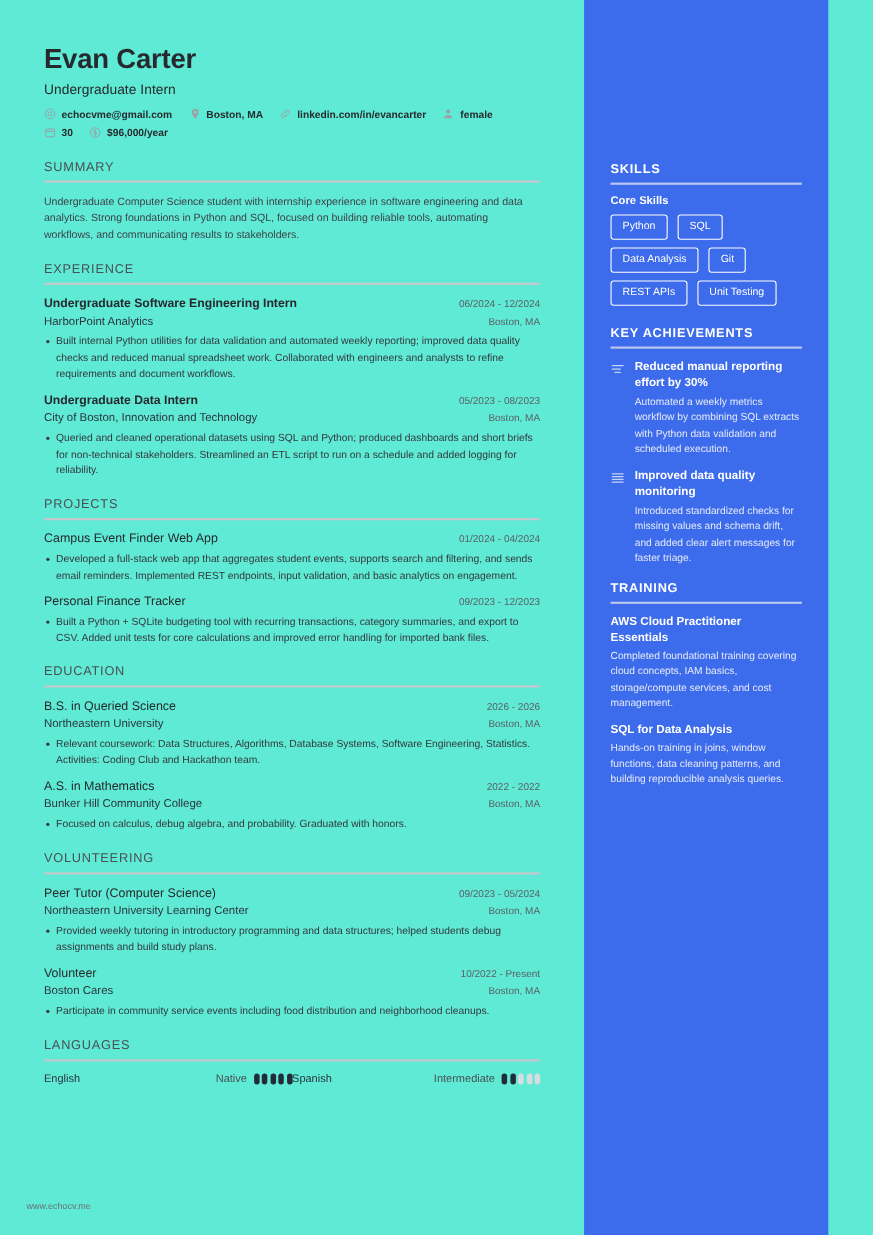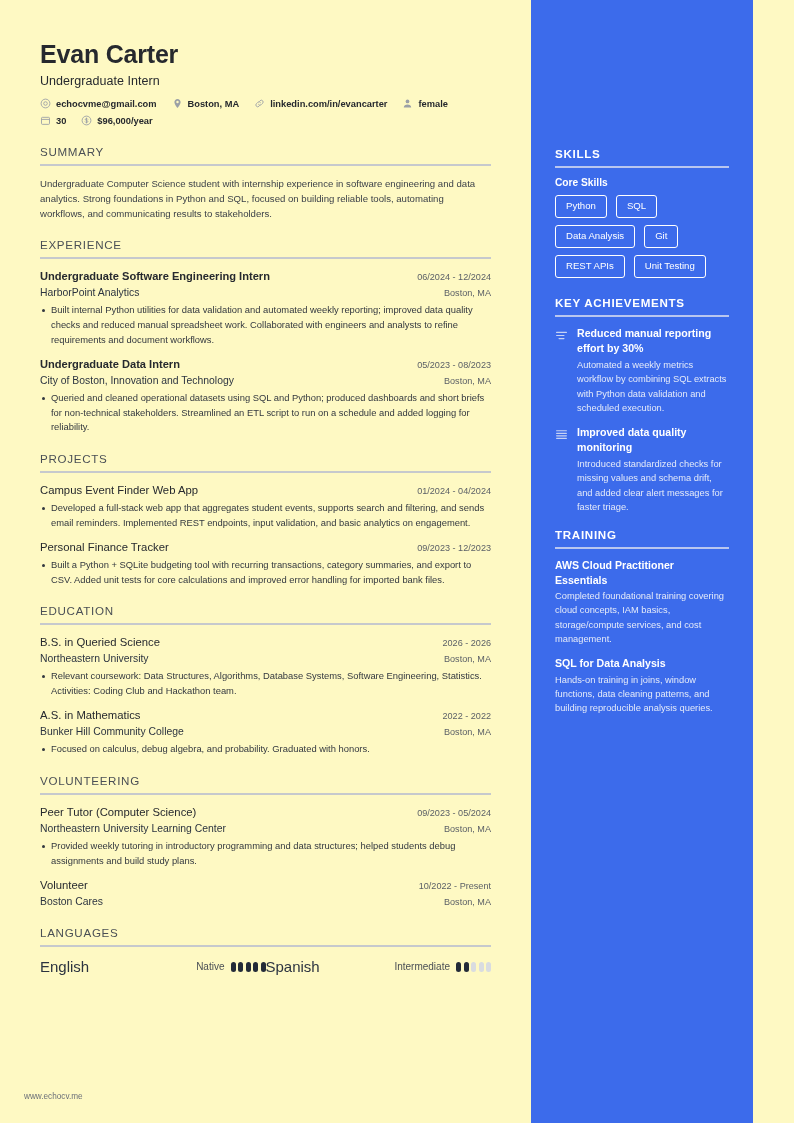--- a/index.html
+++ b/index.html
@@ -7,21 +7,21 @@
     width: 794px;
     height: 1123px;
     background: #ffffff;
     font-family: "Liberation Sans", sans-serif;
     -webkit-font-smoothing: antialiased;
   }
   .page {
     position: relative;
     width: 794px;
     height: 1123px;
-    background: #fef9c3;
+    background: #5eead4;
     overflow: hidden;
     display: flex;
   }
 
   
   .main-col {
     width: 531px;
     padding: 40px 40px 0 40px;
     position: relative;
   }
@@ -152,21 +152,21 @@
   .lang-wrap {
     display: flex;
     margin-top: 11px;
   }
   .lang-item {
     display: flex;
     align-items: center;
     width: 241px;
   }
   .lang-name {
-    font-size: 15px;
+    font-size: 10px;
     color: #2c3440;
     flex: 1;
   }
   .lang-level {
     font-size: 10px;
     color: #4a4f55;
     margin-right: 6px;
     white-space: nowrap;
   }
   .dots { display: flex; gap: 2.5px; }
@@ -462,20 +462,23 @@
 
       <div class="entry">
         <div class="entry-line">
           <span class="entry-title regular">Volunteer</span>
           <span class="entry-date">10/2022 - Present</span>
         </div>
         <div class="entry-line">
           <span class="entry-sub">Boston Cares</span>
           <span class="entry-loc">Boston, MA</span>
         </div>
+        <ul class="bullets">
+          <li>Participate in community service events including food distribution and neighborhood cleanups.</li>
+        </ul>
       </div>
     </div>
 
     <div class="section">
       <div class="sec-head">LANGUAGES</div>
       <div class="sec-rule"></div>
       <div class="lang-wrap">
         <div class="lang-item">
           <span class="lang-name">English</span>
           <span class="lang-level">Native</span>

